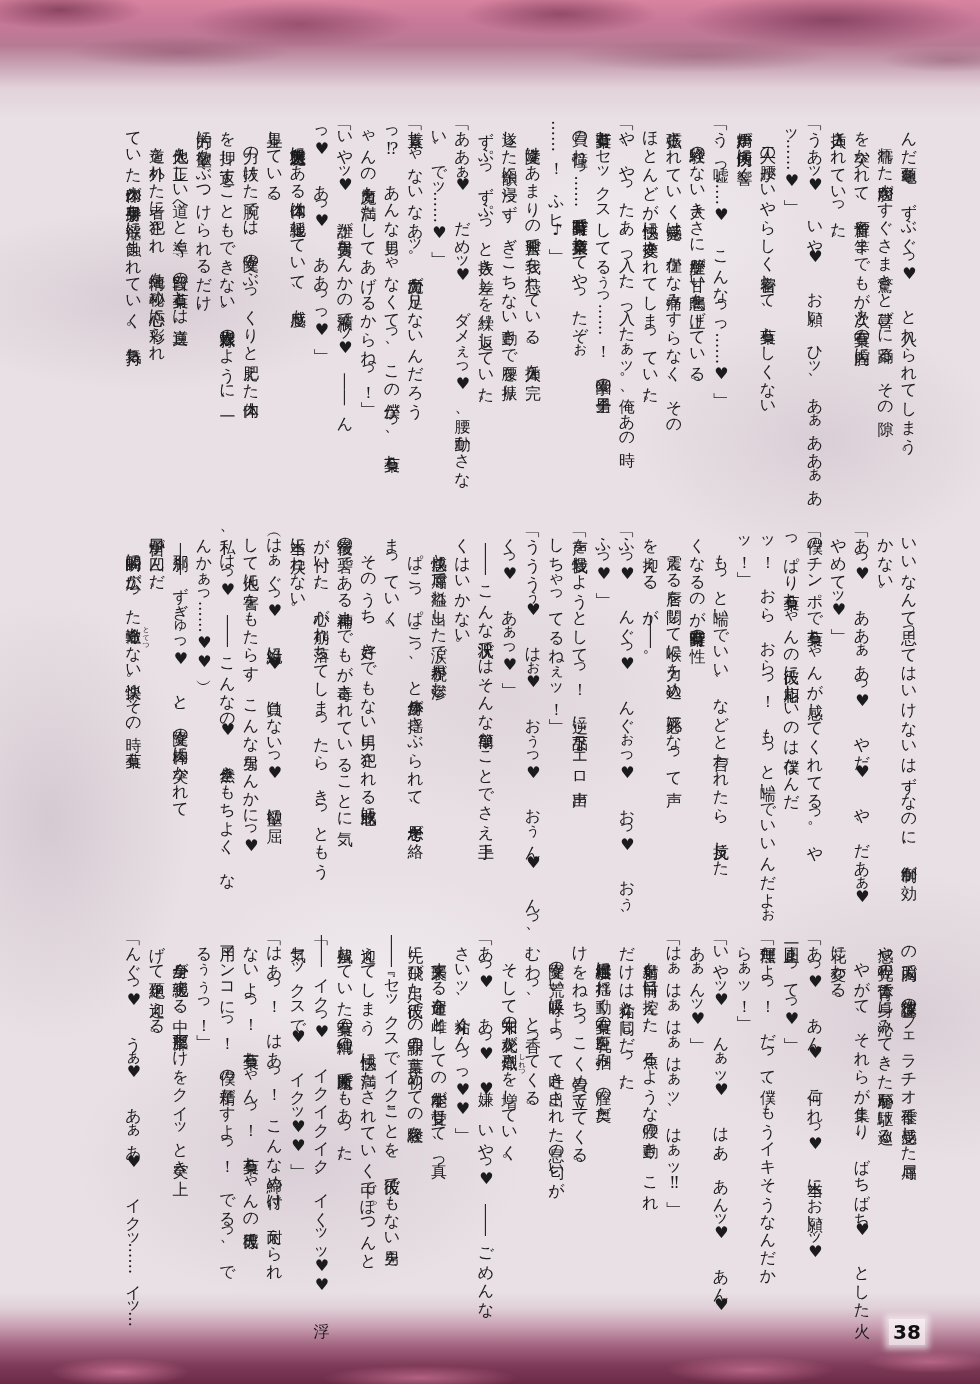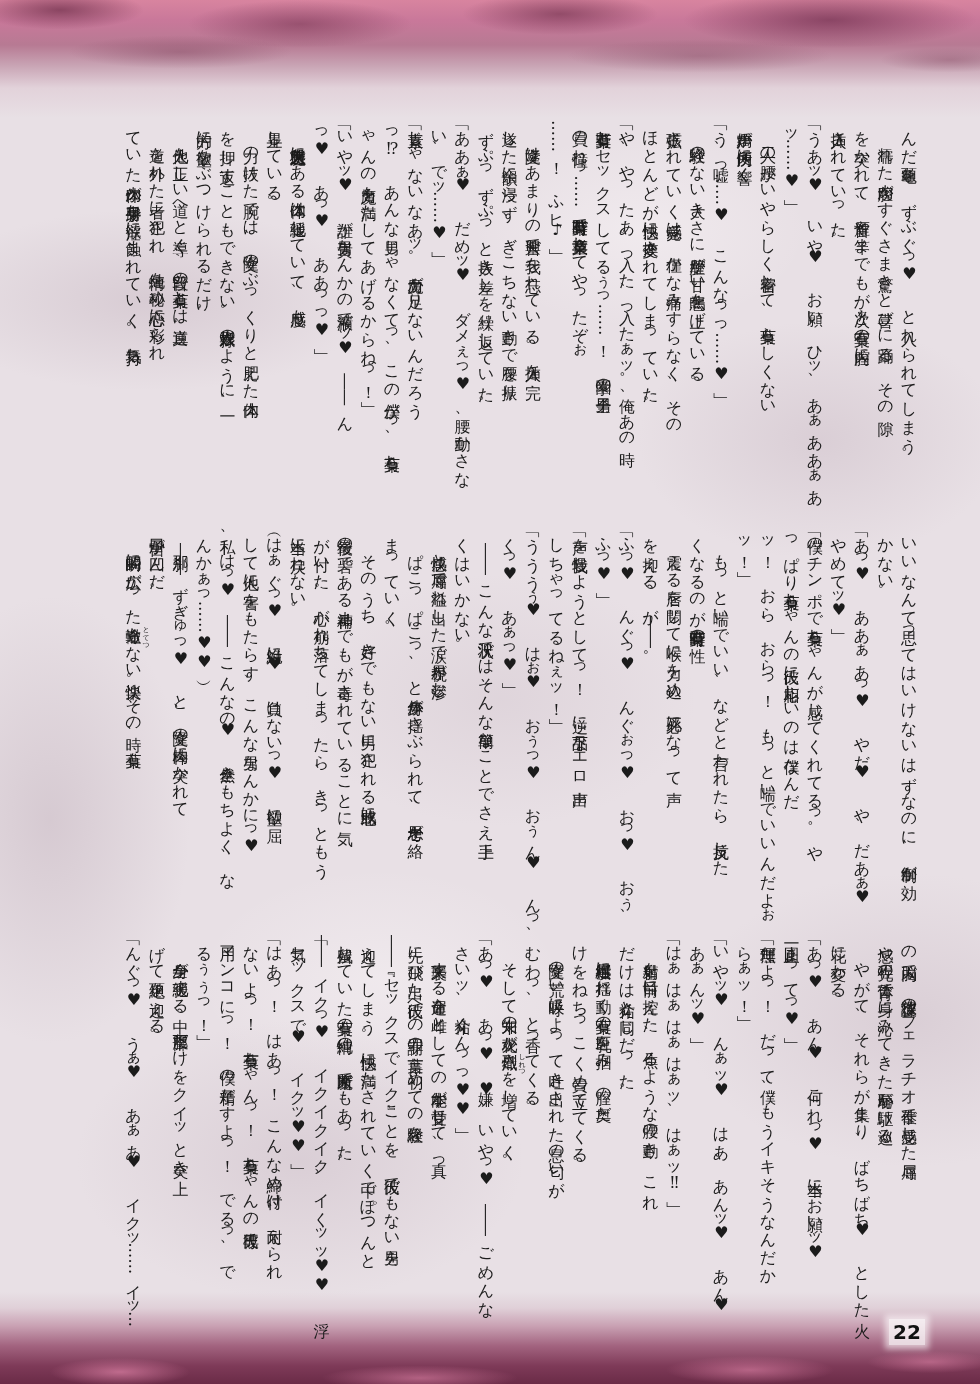--- a/index.html
+++ b/index.html
@@ -178,13 +178,13 @@
   <div class="col">気セックスで♥　イクッ♥♥」</div>
   <div class="col">「はあっ！　はあっ！　こんな締め付け、耐えられ</div>
   <div class="col">ないよっ！　有葉ちゃんっ！　有葉ちゃんの彼氏専</div>
   <div class="col">用マンコにっ！　僕の精子だすよっ！　でるっ、で</div>
   <div class="col">るぅぅっ！」</div>
   <div class="col">　全身が弛緩する中、下腹部だけをクイッと突き上</div>
   <div class="col">げて絶頂を迎える。</div>
   <div class="col">「んぐっ♥　うぁ♥　あぁあ♥　イクッ……イッ…</div>
 </div>
 
-<div class="page-number">22</div>
+<div class="page-number">38</div>
 
 </body></html>

